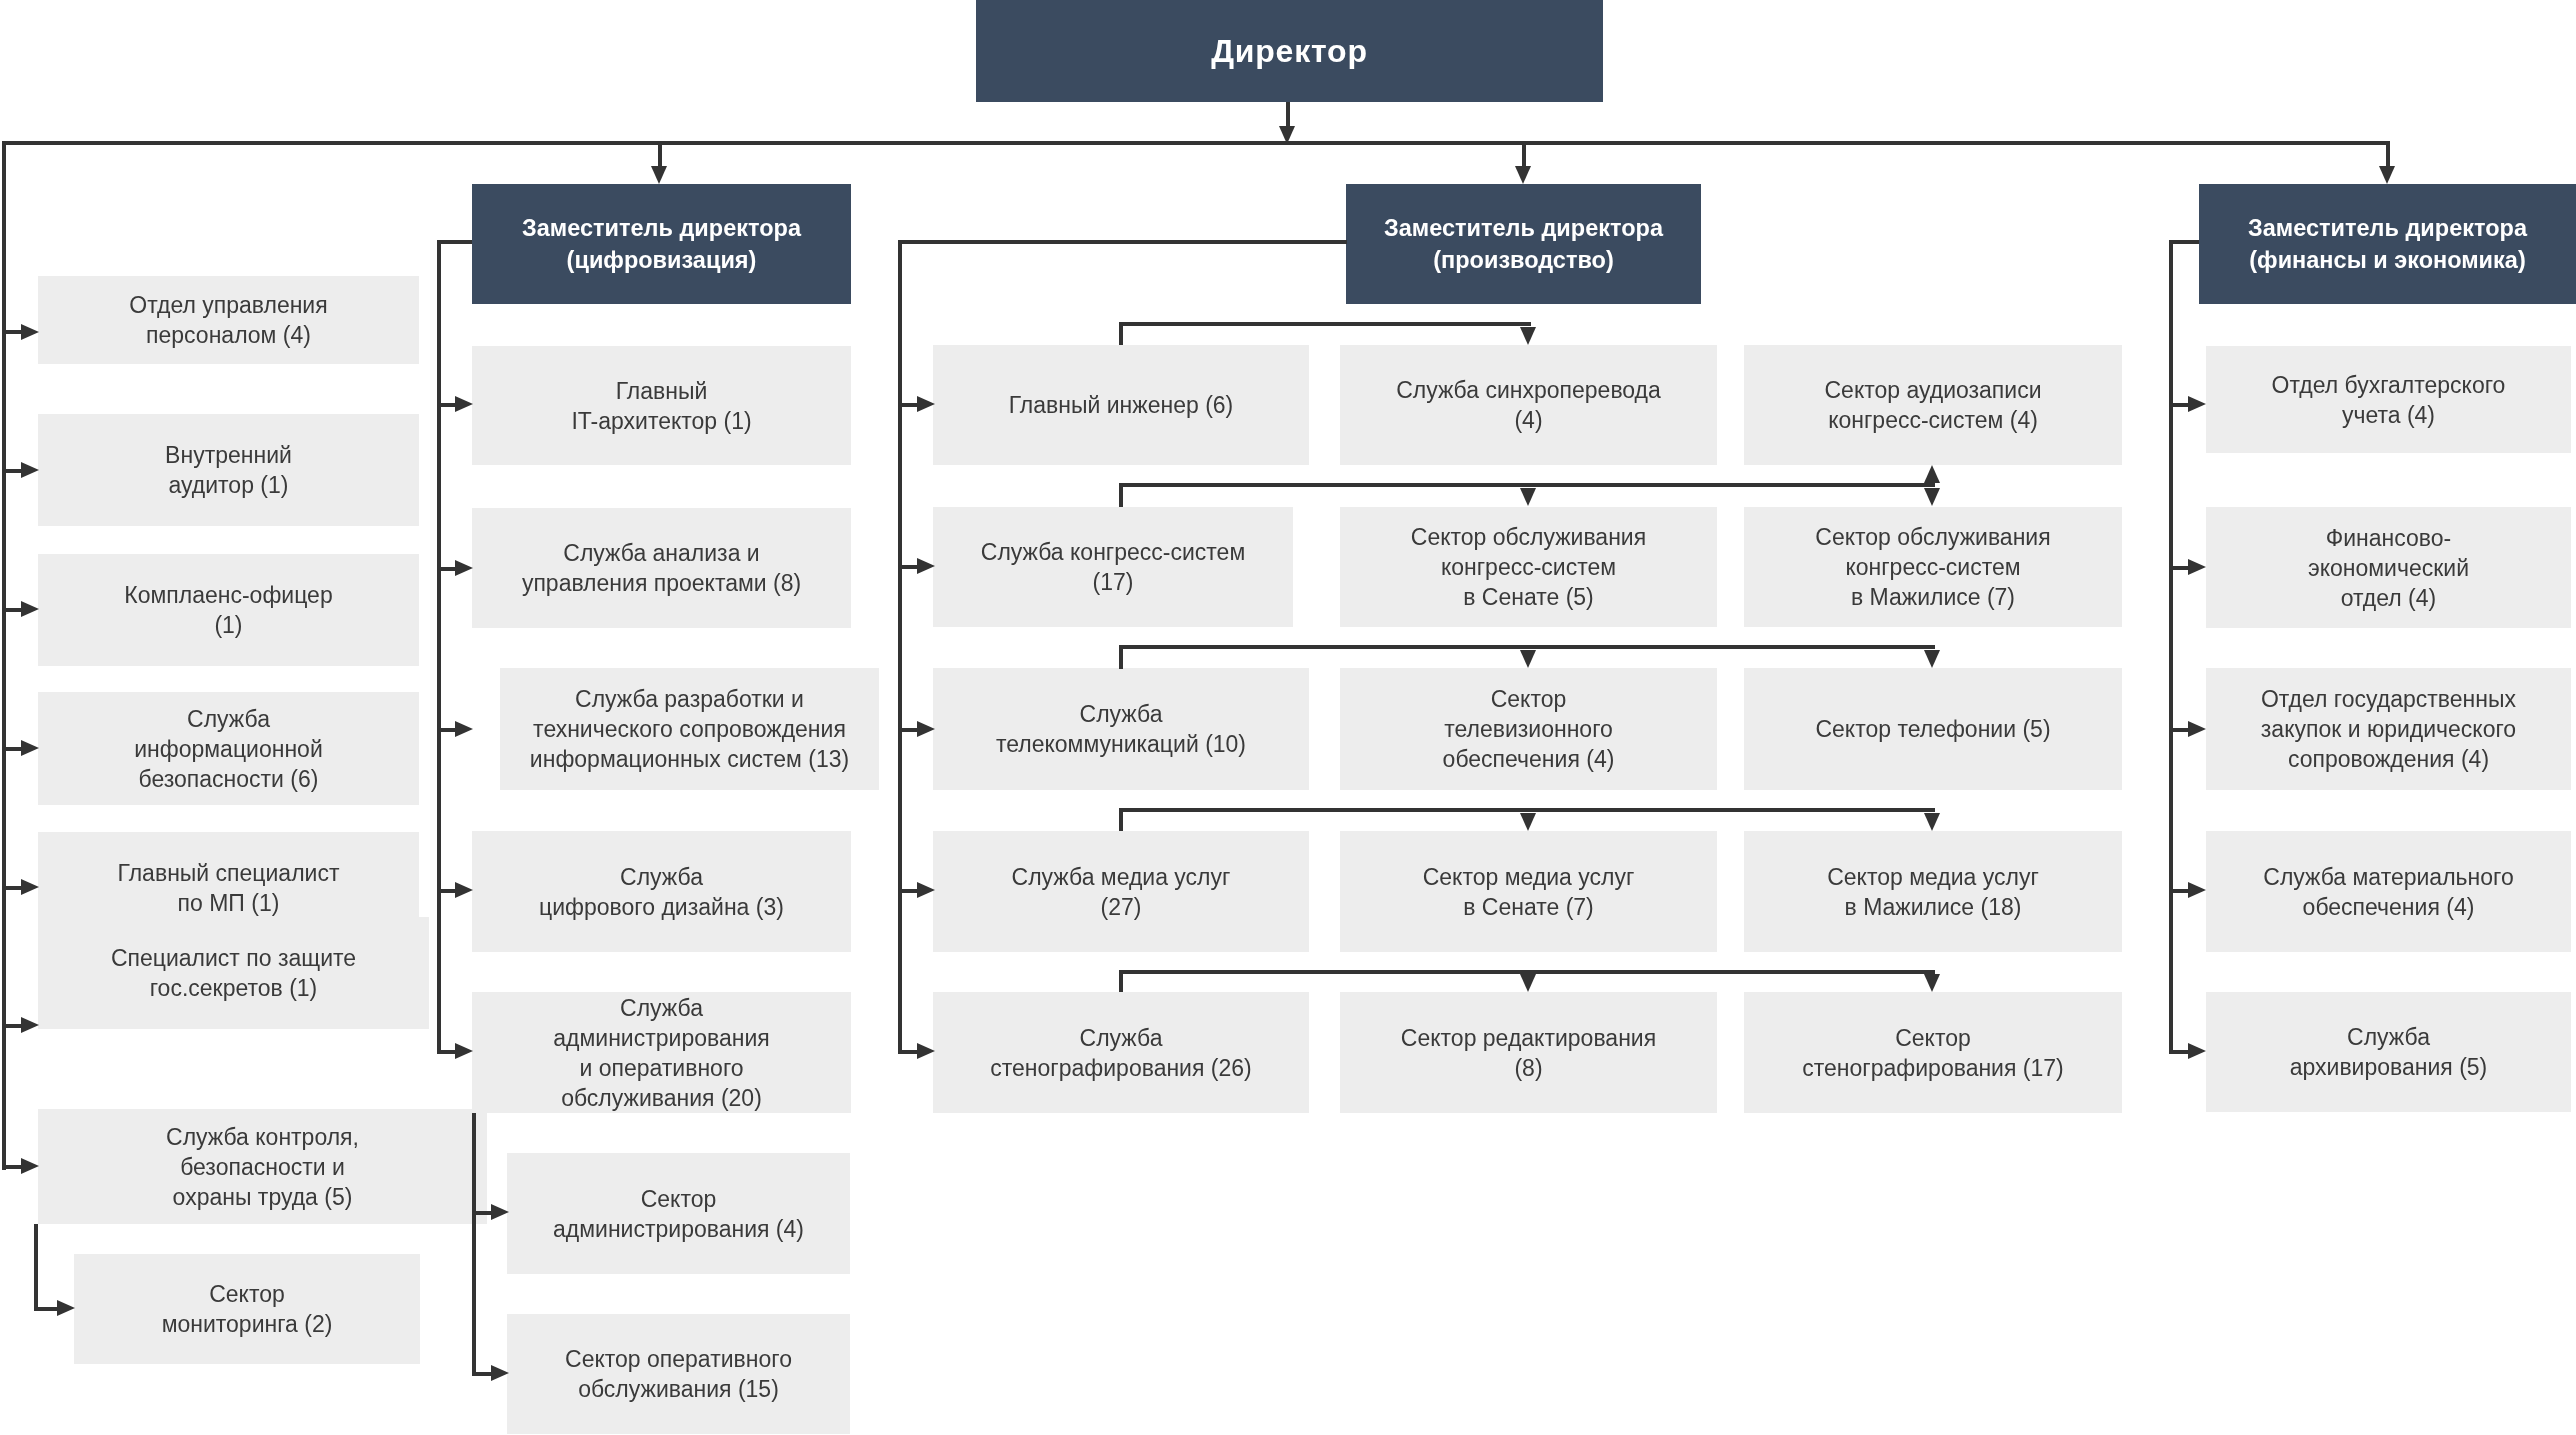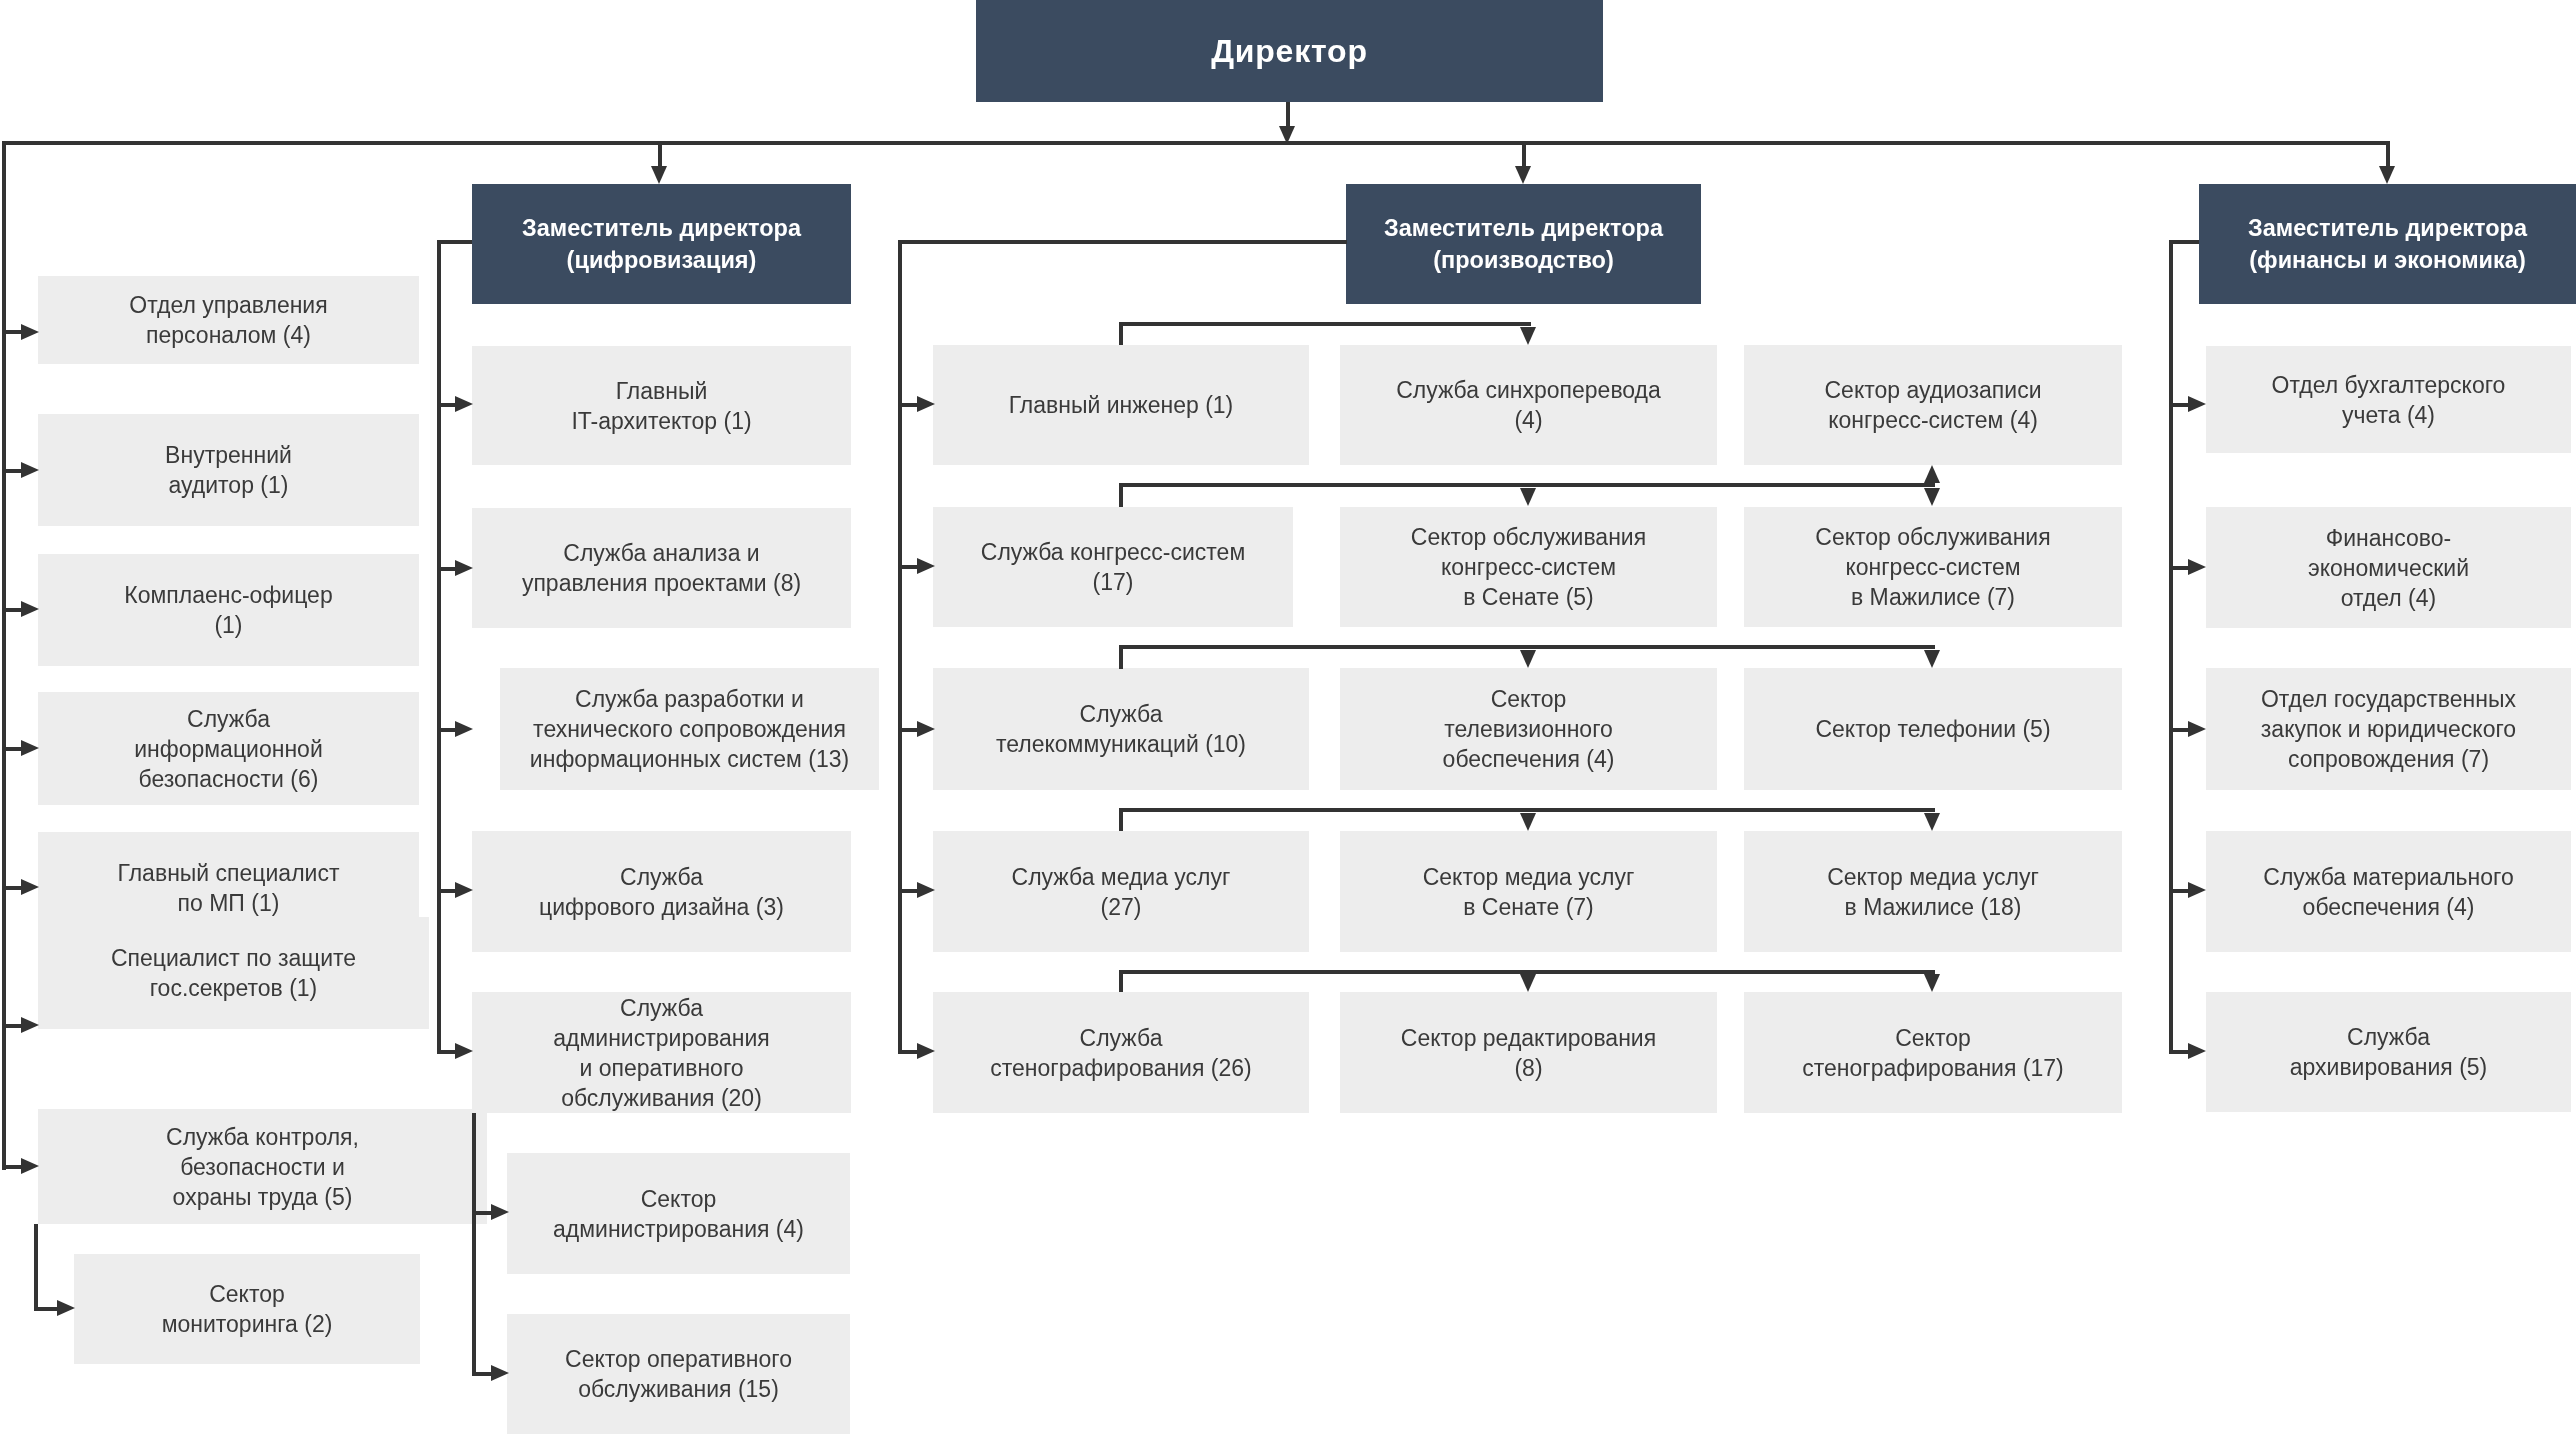--- a/index.html
+++ b/index.html
@@ -62,21 +62,21 @@
 цифрового дизайна (3)</div>
 <div class="box" style="left:472px;top:992px;width:379px;height:121px">Служба
 администрирования
 и оперативного
 обслуживания (20)</div>
 <div class="box" style="left:507px;top:1153px;width:343px;height:121px">Сектор
 администрирования (4)</div>
 <div class="box" style="left:507px;top:1314px;width:343px;height:120px">Сектор оперативного
 обслуживания (15)</div>
 
-<div class="box" style="left:933px;top:345px;width:376px;height:120px">Главный инженер (1)</div>
+<div class="box" style="left:933px;top:345px;width:376px;height:120px">Главный инженер (6)</div>
 <div class="box" style="left:1340px;top:345px;width:377px;height:120px">Служба синхроперевода
 (4)</div>
 <div class="box" style="left:1744px;top:345px;width:378px;height:120px">Сектор аудиозаписи
 конгресс-систем (4)</div>
 
 <div class="box" style="left:933px;top:507px;width:360px;height:120px">Служба конгресс-систем
 (17)</div>
 <div class="box" style="left:1340px;top:507px;width:377px;height:120px">Сектор обслуживания
 конгресс-систем
 в Сенате (5)</div>
@@ -105,21 +105,21 @@
 <div class="box" style="left:1744px;top:992px;width:378px;height:121px">Сектор
 стенографирования (17)</div>
 
 <div class="box" style="left:2206px;top:346px;width:365px;height:107px">Отдел бухгалтерского
 учета (4)</div>
 <div class="box" style="left:2206px;top:507px;width:365px;height:121px">Финансово-
 экономический
 отдел (4)</div>
 <div class="box" style="left:2206px;top:668px;width:365px;height:122px">Отдел государственных
 закупок и юридического
-сопровождения (7)</div>
+сопровождения (4)</div>
 <div class="box" style="left:2206px;top:831px;width:365px;height:121px">Служба материального
 обеспечения (4)</div>
 <div class="box" style="left:2206px;top:992px;width:365px;height:120px">Служба
 архивирования (5)</div>
 
 <div class="vl" style="left:1286px;top:102px;height:27px"></div>
 <div class="ad" style="left:1279px;top:126px"></div>
 <div class="hl" style="left:2.3px;top:141px;width:2388px"></div>
 
 <div class="vl" style="left:658px;top:144px;height:24px"></div>

